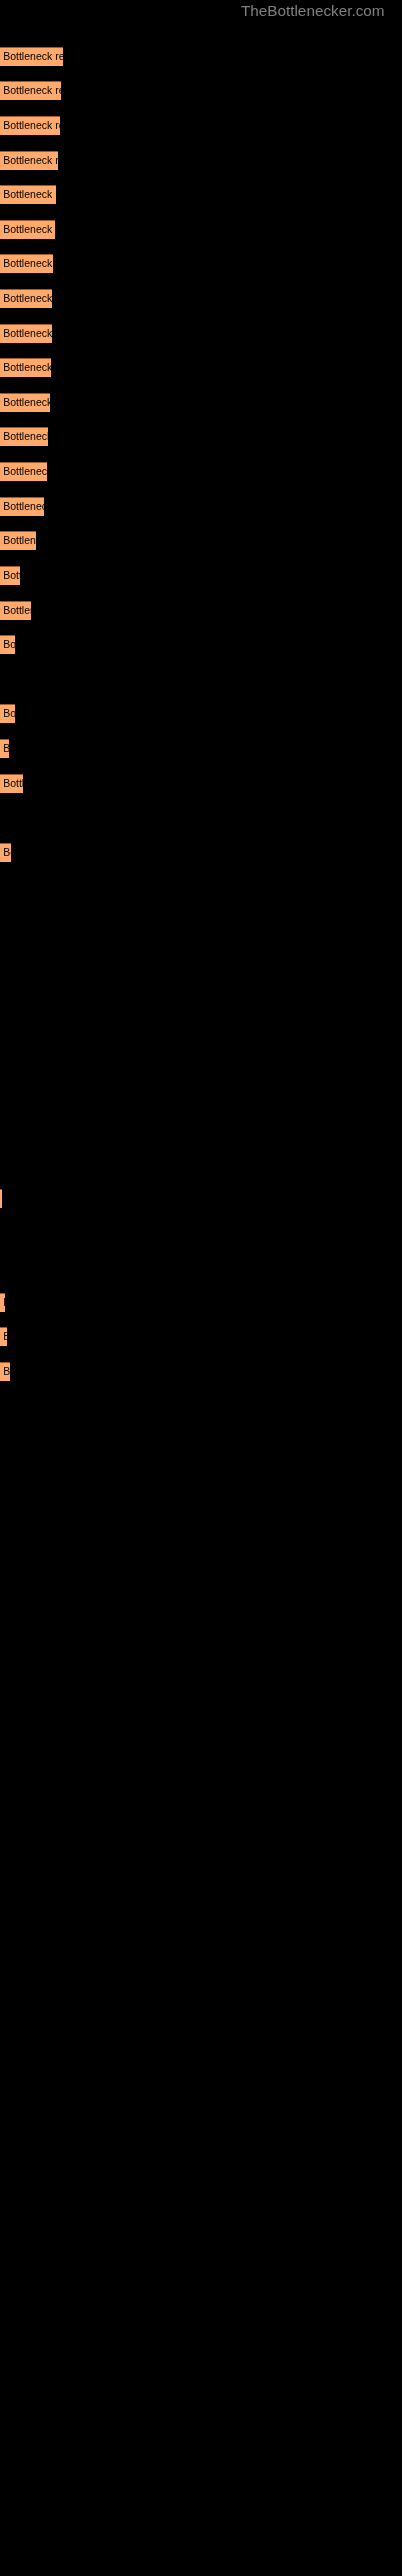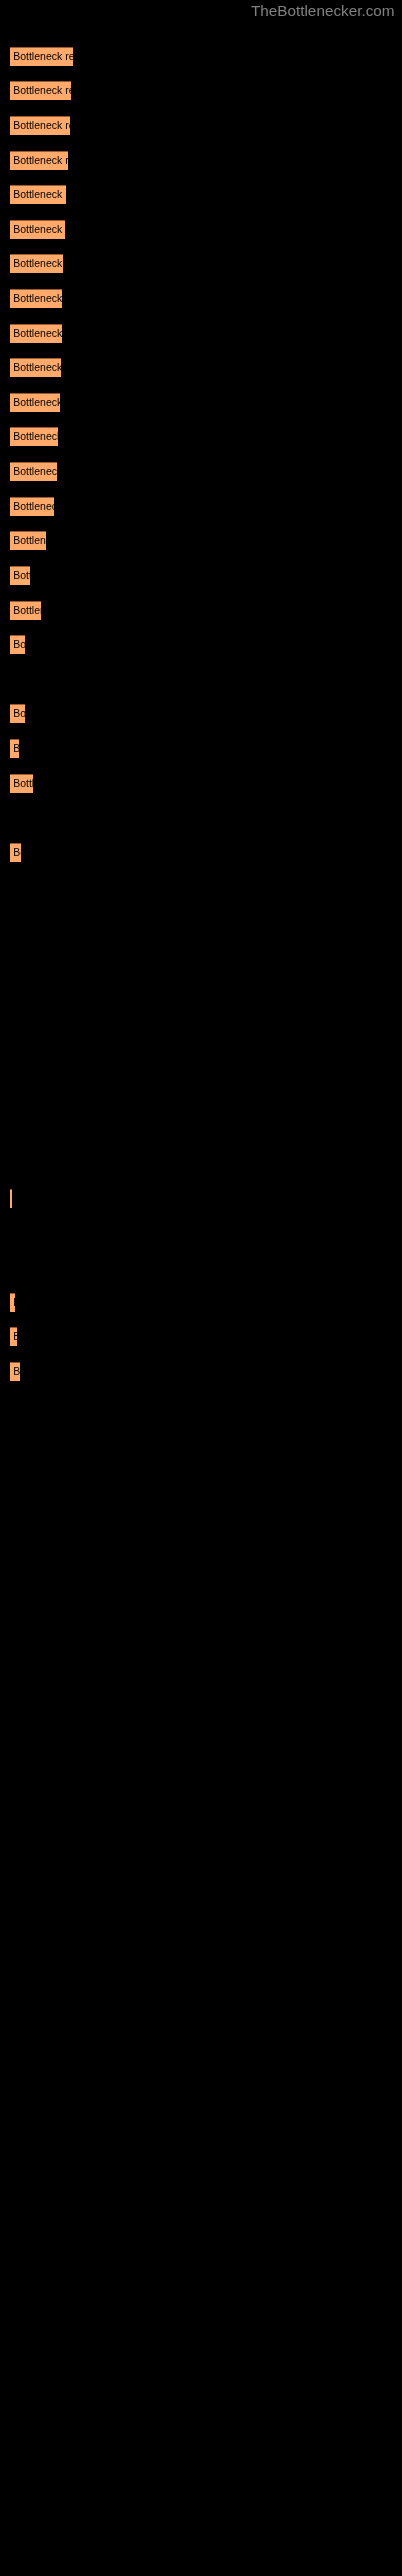--- a/index.html
+++ b/index.html
@@ -2,21 +2,21 @@
 <html style="font-size:13px"><head>
 <meta charset="utf-8">
 <title>Bottleneck chart</title>
 <style>
   html,body{margin:0;padding:0;background:#000;}
   body{
     width:403px;height:2576px;position:relative;overflow:hidden;
     font-family:"Liberation Sans","DejaVu Sans",sans-serif;
     background:#000000;
   }
-  #chart-root{position:absolute;left:10px;top:0;width:391px;height:2576px;}
+  #chart-root{position:absolute;left:0;top:0;width:391px;height:2576px;}
   .site-title{
     position:absolute;right:6.4px;top:1.6px;
     color:#808080;font-size:15.3px;line-height:17.7px;
     letter-spacing:0px;white-space:nowrap;
     font-family:"Liberation Sans","DejaVu Sans",sans-serif;
   }
   .bar-row{position:absolute;left:0;}
   .bar{
     position:absolute;left:0;top:0;
     background:#ffa96b;

